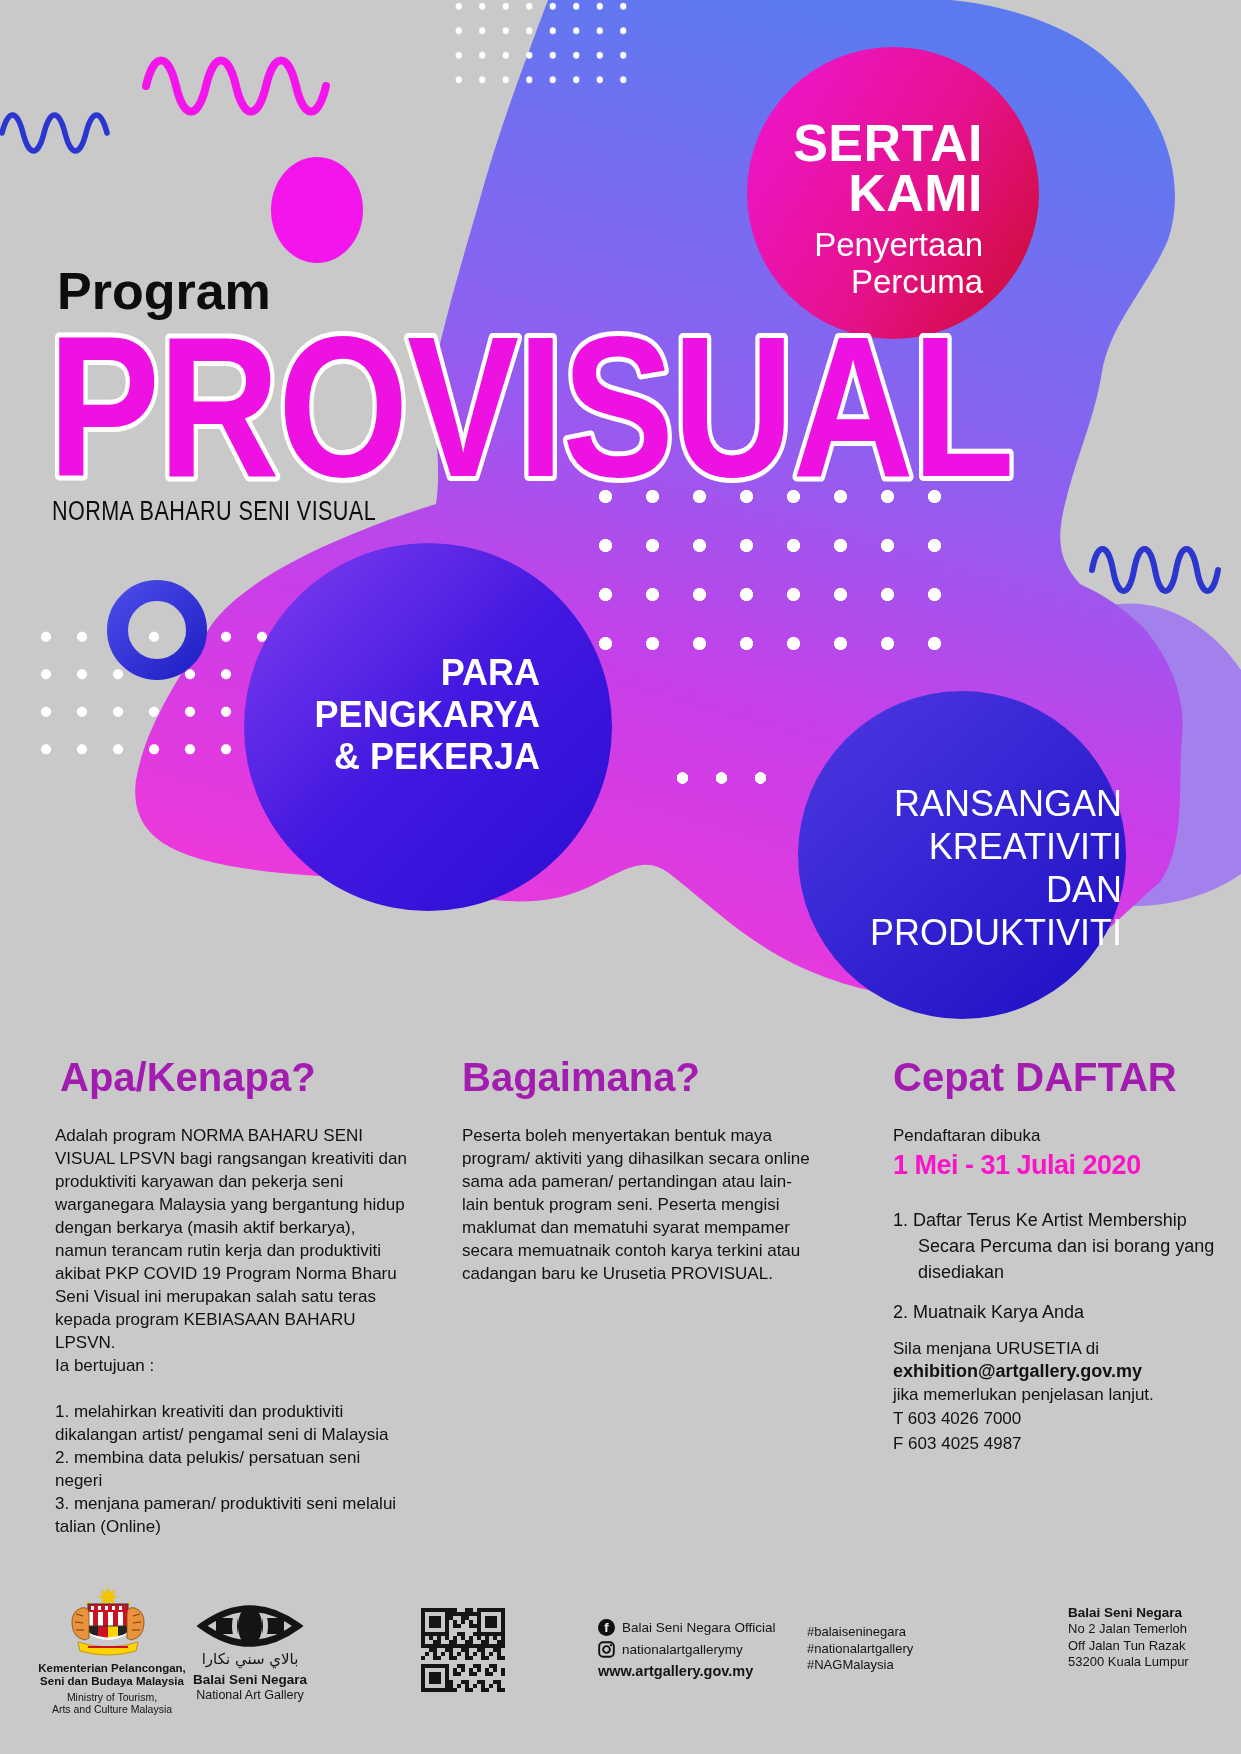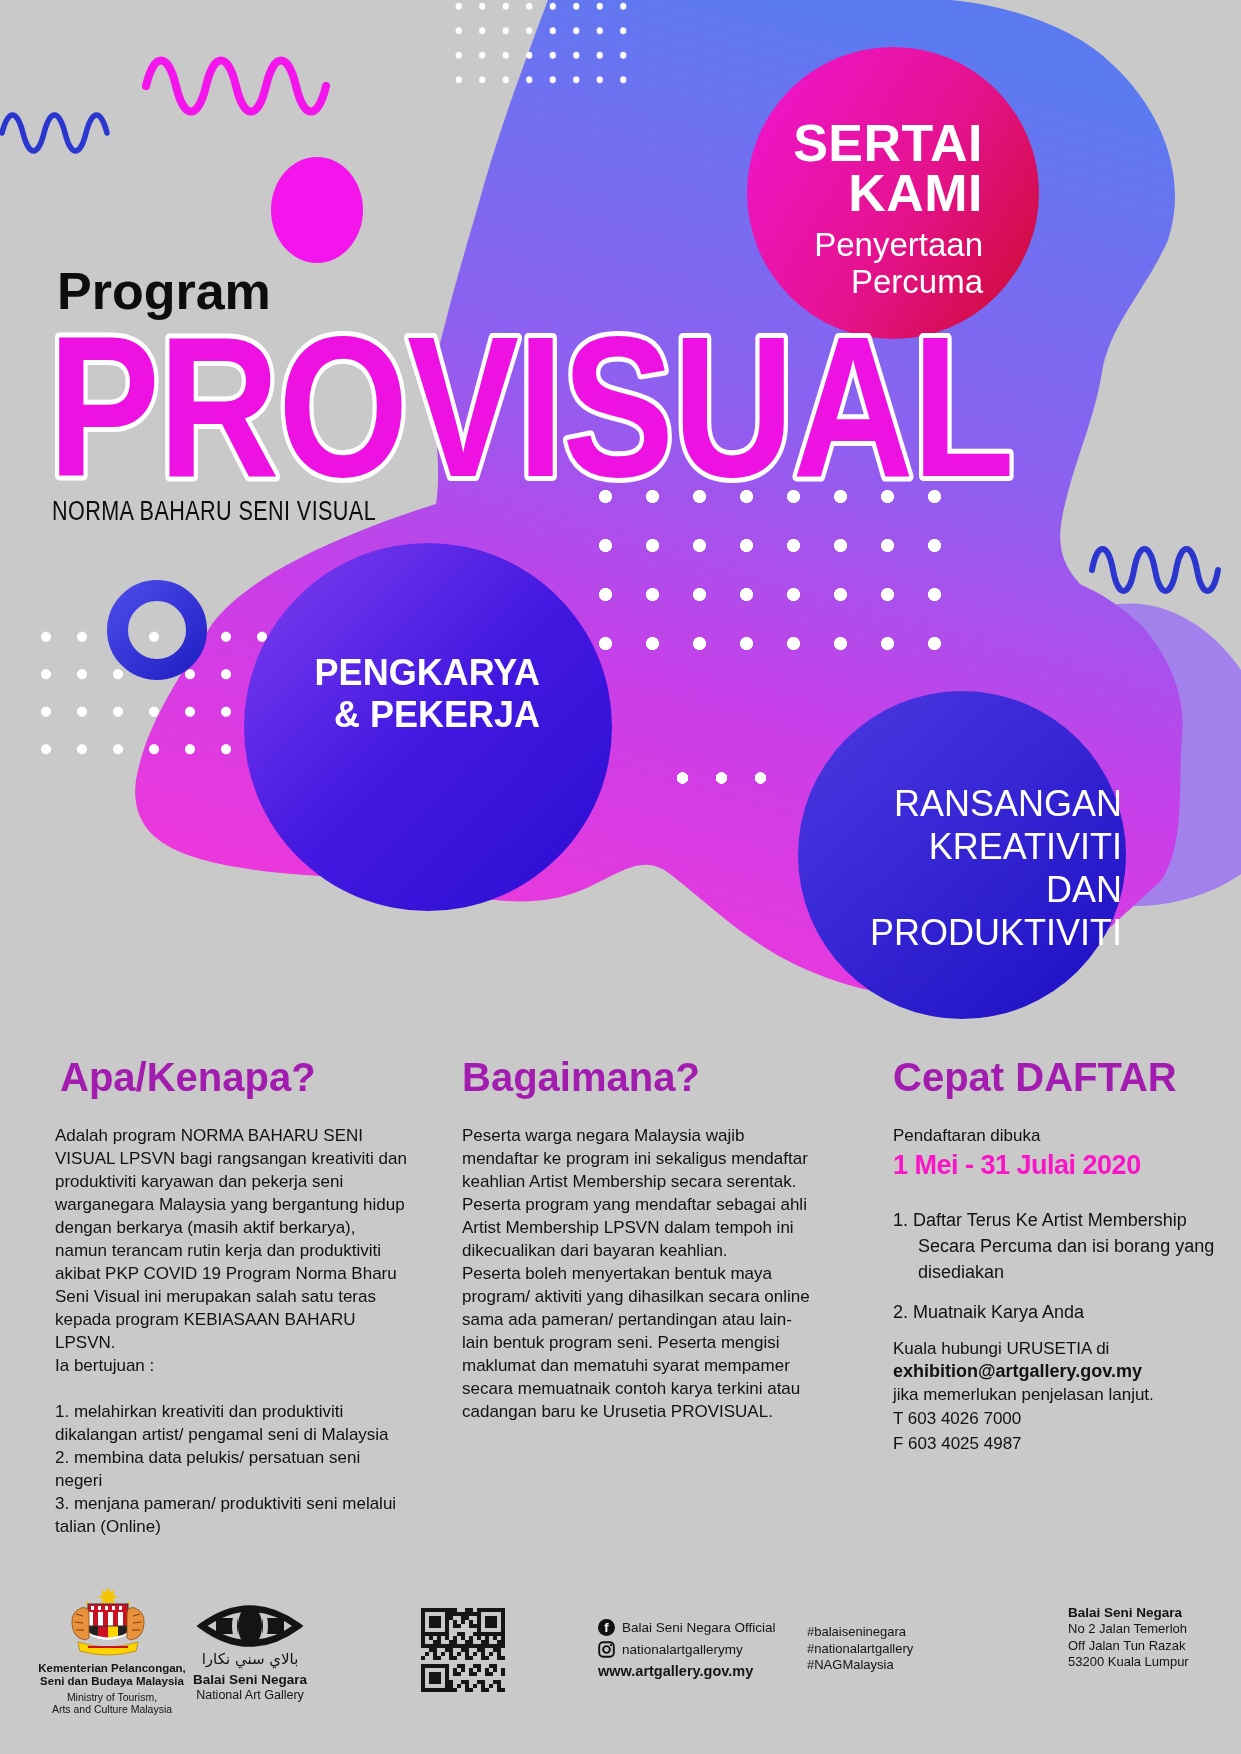--- a/index.html
+++ b/index.html
@@ -166,20 +166,21 @@
 
   <div class="abs" id="kicker">Program</div>
 
   <svg class="abs" id="title-svg" width="1241" height="210" viewBox="0 0 1241 210">
     <text x="0" y="174" transform="translate(48,0) scale(0.84 1)" font-family="Liberation Sans, DejaVu Sans, sans-serif" font-size="200" font-weight="bold" fill="#ee12e2" stroke="#ffffff" stroke-width="10" paint-order="stroke" stroke-linejoin="round" letter-spacing="-2">PROVISUAL</text>
   </svg>
 
   <div class="abs" id="subtitle">NORMA BAHARU SENI VISUAL</div>
 
   <div class="abs" id="audience-text">
+    <div>PARA</div>
     <div>PENGKARYA</div>
     <div>&amp; PEKERJA</div>
   </div>
 
   <div class="abs" id="benefit-text">
     <div>RANSANGAN</div>
     <div>KREATIVITI</div>
     <div>DAN</div>
     <div>PRODUKTIVITI</div>
   </div>
@@ -191,31 +192,30 @@
   <div class="abs body-txt" id="col1">
     <div>Adalah program NORMA BAHARU SENI VISUAL LPSVN bagi rangsangan kreativiti dan produktiviti karyawan dan pekerja seni warganegara Malaysia yang bergantung hidup dengan berkarya (masih aktif berkarya), namun terancam rutin kerja dan produktiviti akibat PKP COVID 19 Program Norma Bharu Seni Visual ini merupakan salah satu teras kepada program KEBIASAAN BAHARU LPSVN.</div>
     <div>Ia bertujuan :</div>
     <div class="vgap"></div>
     <div>1. melahirkan kreativiti dan produktiviti dikalangan artist/ pengamal seni di Malaysia</div>
     <div>2. membina data pelukis/ persatuan seni negeri</div>
     <div>3. menjana pameran/ produktiviti seni melalui talian (Online)</div>
   </div>
 
   <div class="abs body-txt" id="col2">
-    <div>Peserta warga negara Malaysia wajib mendaftar ke program ini sekaligus mendaftar keahlian Artist Membership secara serentak. Peserta program yang mendaftar sebagai ahli Artist Membership LPSVN dalam tempoh ini dikecualikan dari bayaran keahlian.</div>
     <div>Peserta boleh menyertakan bentuk maya program/ aktiviti yang dihasilkan secara online sama ada pameran/ pertandingan atau lain-lain bentuk program seni. Peserta mengisi maklumat dan mematuhi syarat mempamer secara memuatnaik contoh karya terkini atau cadangan baru ke Urusetia PROVISUAL.</div>
   </div>
 
   <div class="abs body-txt" id="col3">
     <div>Pendaftaran dibuka</div>
     <div id="dates">1 Mei - 31 Julai 2020</div>
     <div class="step" id="step1">1. Daftar Terus Ke Artist Membership Secara Percuma dan isi borang yang disediakan</div>
     <div class="step" id="step2">2. Muatnaik Karya Anda</div>
     <div id="contact">
-      <div>Kuala hubungi URUSETIA di</div>
+      <div>Sila menjana URUSETIA di</div>
       <div class="email">exhibition@artgallery.gov.my</div>
       <div>jika memerlukan penjelasan lanjut.</div>
     </div>
     <div id="phones">
       <div>T 603 4026 7000</div>
       <div>F 603 4025 4987</div>
     </div>
   </div>
 
   <svg class="abs" id="ministry-logo" width="112" height="72" viewBox="0 0 112 72">

